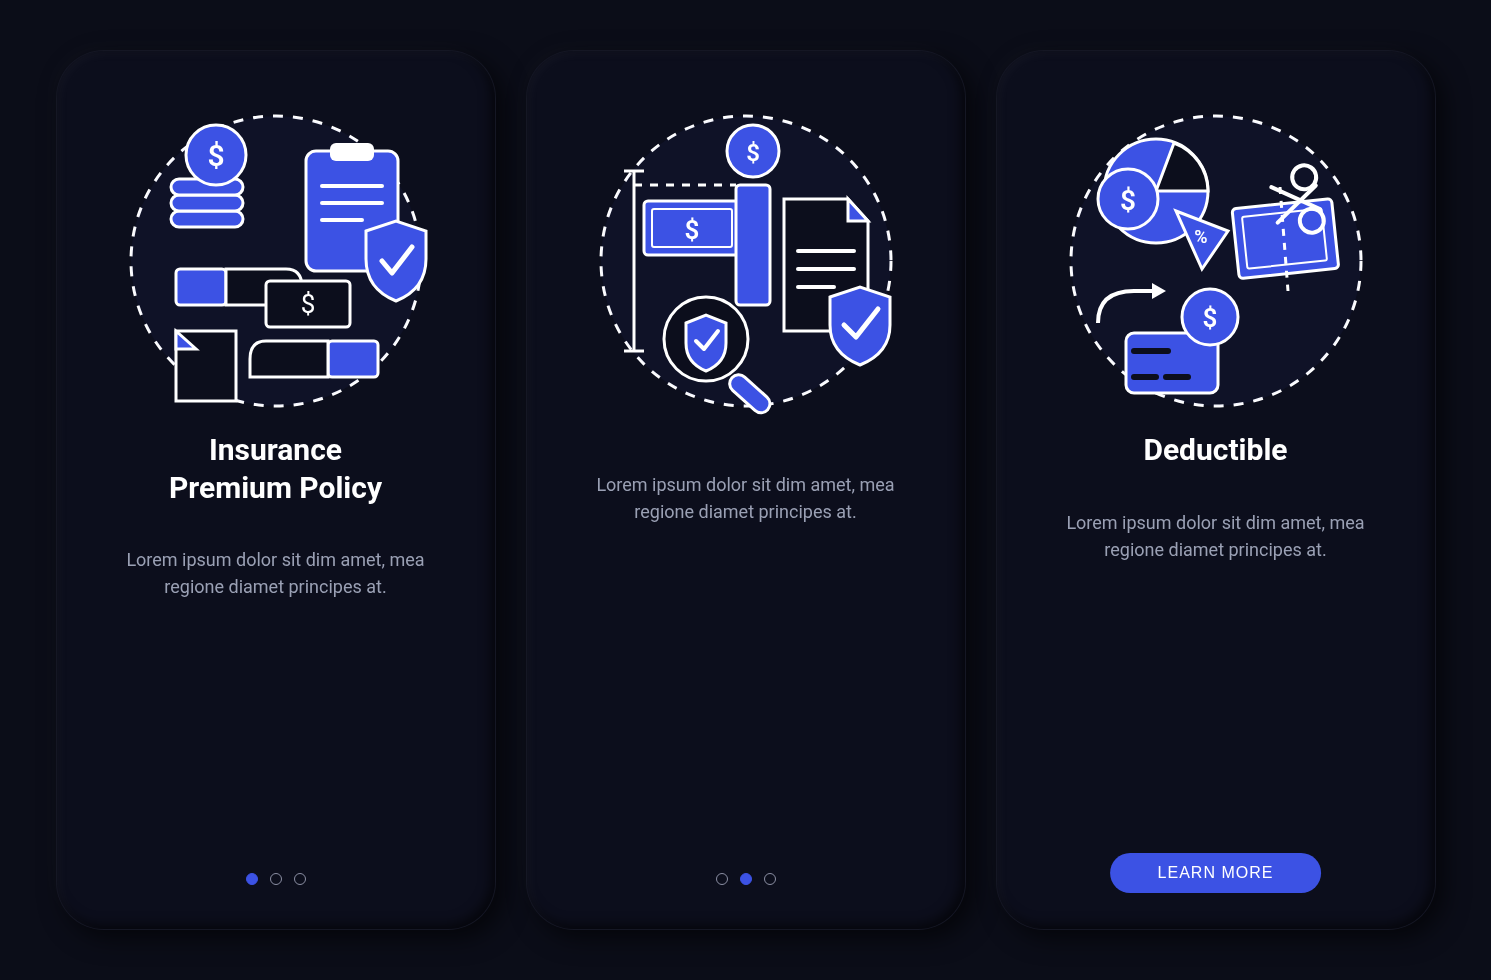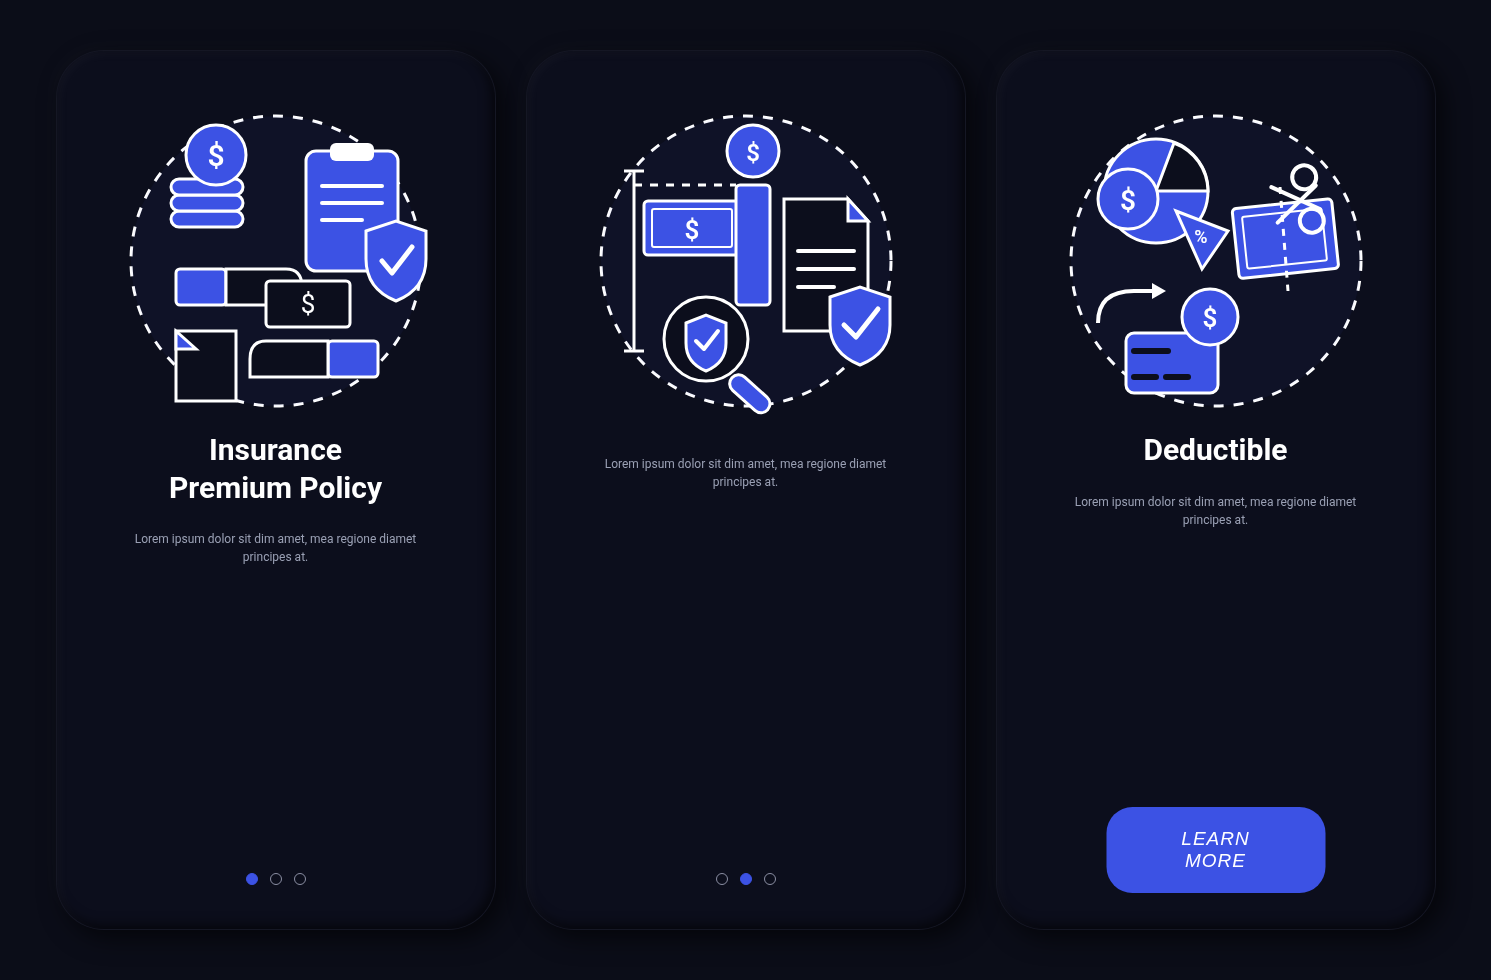--- a/index.html
+++ b/index.html
@@ -45,24 +45,24 @@
     color: #ffffff;
     font-weight: 700;
     font-size: 30px;
     text-align: center;
     line-height: 1.25;
     max-width: 320px;
     white-space: pre-line;
   }
   .desc {
     color: #9aa0b4;
-    font-size: 12px;
+    font-size: 18px;
     line-height: 1.5;
     text-align: center;
-    margin-top: 24px;
+    margin-top: 40px;
     max-width: 330px;
   }
   .pager {
     position: absolute;
     bottom: 44px;
     left: 0; right: 0;
     display: flex;
     justify-content: center;
     gap: 12px;
   }
@@ -76,28 +76,27 @@
     background: #3c52e4;
     border-color: #3c52e4;
   }
   .cta {
     position: absolute;
     bottom: 36px;
     left: 50%;
     transform: translateX(-50%);
     background: #3c52e4;
     color: #fff;
-    font-size: 19px;
+    font-size: 16px;
     letter-spacing: 1px;
     font-weight: 500;
     border: none;
     border-radius: 26px;
-    padding: 21px 48px;
+    padding: 11px 48px;
     cursor: pointer;
-    font-style: italic;
   }
 </style>
 </head>
 <body>
 
 <div class="phone">
   <div class="illus">
     <svg viewBox="0 0 320 340">
 
       <circle cx="160" cy="170" r="145" fill="none" stroke="#fff" stroke-width="3" stroke-dasharray="10 10"></circle>

